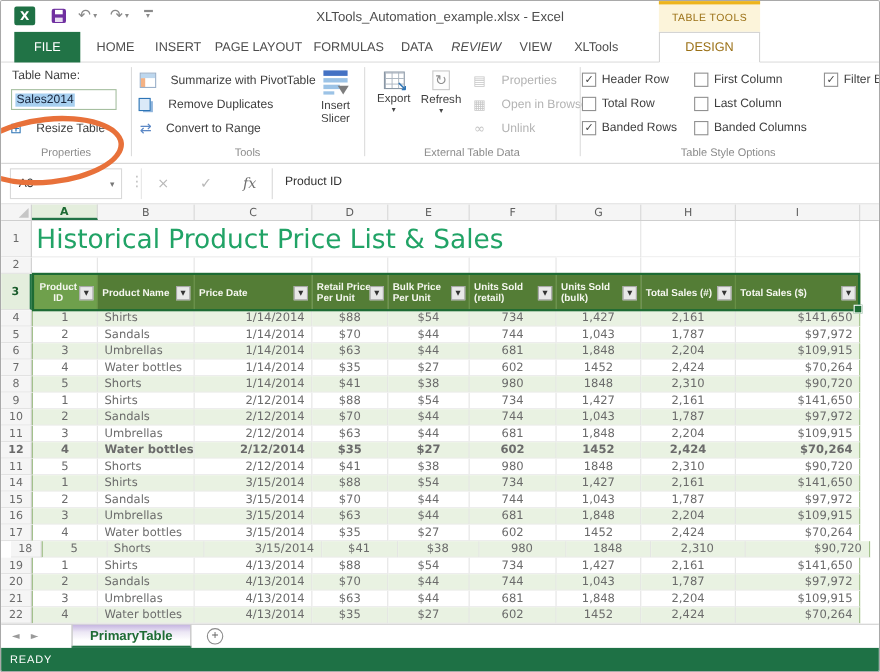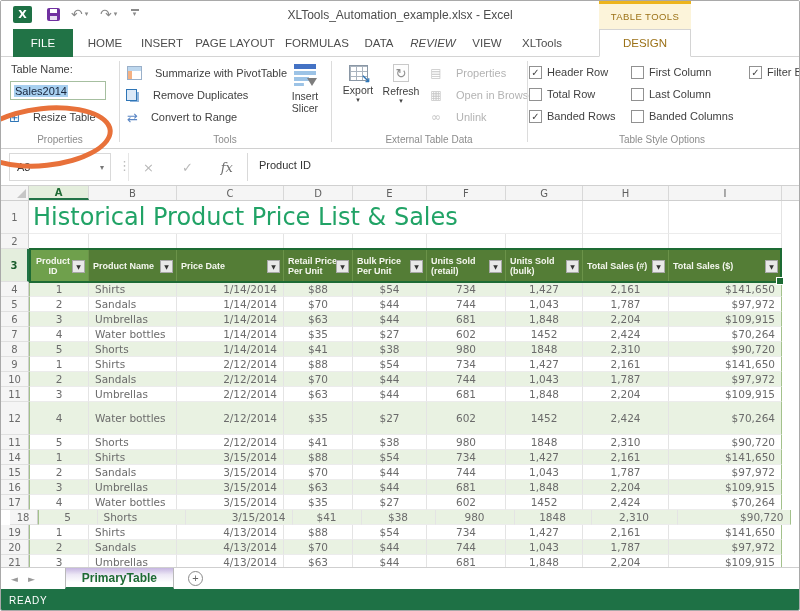--- a/index.html
+++ b/index.html
@@ -445,21 +445,21 @@
           <div class="cell a-c tedge-l" style="width: 60px; flex: 0 0 60px;">3</div>
           <div class="cell a-l" style="width: 88px; flex: 0 0 88px;">Umbrellas</div>
           <div class="cell a-r" style="width: 107px; flex: 0 0 107px;">2/12/2014</div>
           <div class="cell a-c" style="width: 69px; flex: 0 0 69px;">$63</div>
           <div class="cell a-c" style="width: 74px; flex: 0 0 74px;">$44</div>
           <div class="cell a-c" style="width: 79px; flex: 0 0 79px;">681</div>
           <div class="cell a-c" style="width: 77px; flex: 0 0 77px;">1,848</div>
           <div class="cell a-c" style="width: 86px; flex: 0 0 86px;">2,204</div>
           <div class="cell a-r tedge-r" style="width: 113px; flex: 0 0 113px;">$109,915</div>
         </div>
-        <div class="row" style="height: 33px;">
+        <div class="row" style="height: 15px; font-weight: bold;">
           <div class="gut">12</div>
           <div class="cell a-c banded tedge-l" style="width: 60px; flex: 0 0 60px;">4</div>
           <div class="cell a-l banded" style="width: 88px; flex: 0 0 88px;">Water bottles</div>
           <div class="cell a-r banded" style="width: 107px; flex: 0 0 107px;">2/12/2014</div>
           <div class="cell a-c banded" style="width: 69px; flex: 0 0 69px;">$35</div>
           <div class="cell a-c banded" style="width: 74px; flex: 0 0 74px;">$27</div>
           <div class="cell a-c banded" style="width: 79px; flex: 0 0 79px;">602</div>
           <div class="cell a-c banded" style="width: 77px; flex: 0 0 77px;">1452</div>
           <div class="cell a-c banded" style="width: 86px; flex: 0 0 86px;">2,424</div>
           <div class="cell a-r banded tedge-r" style="width: 113px; flex: 0 0 113px;">$70,264</div>

